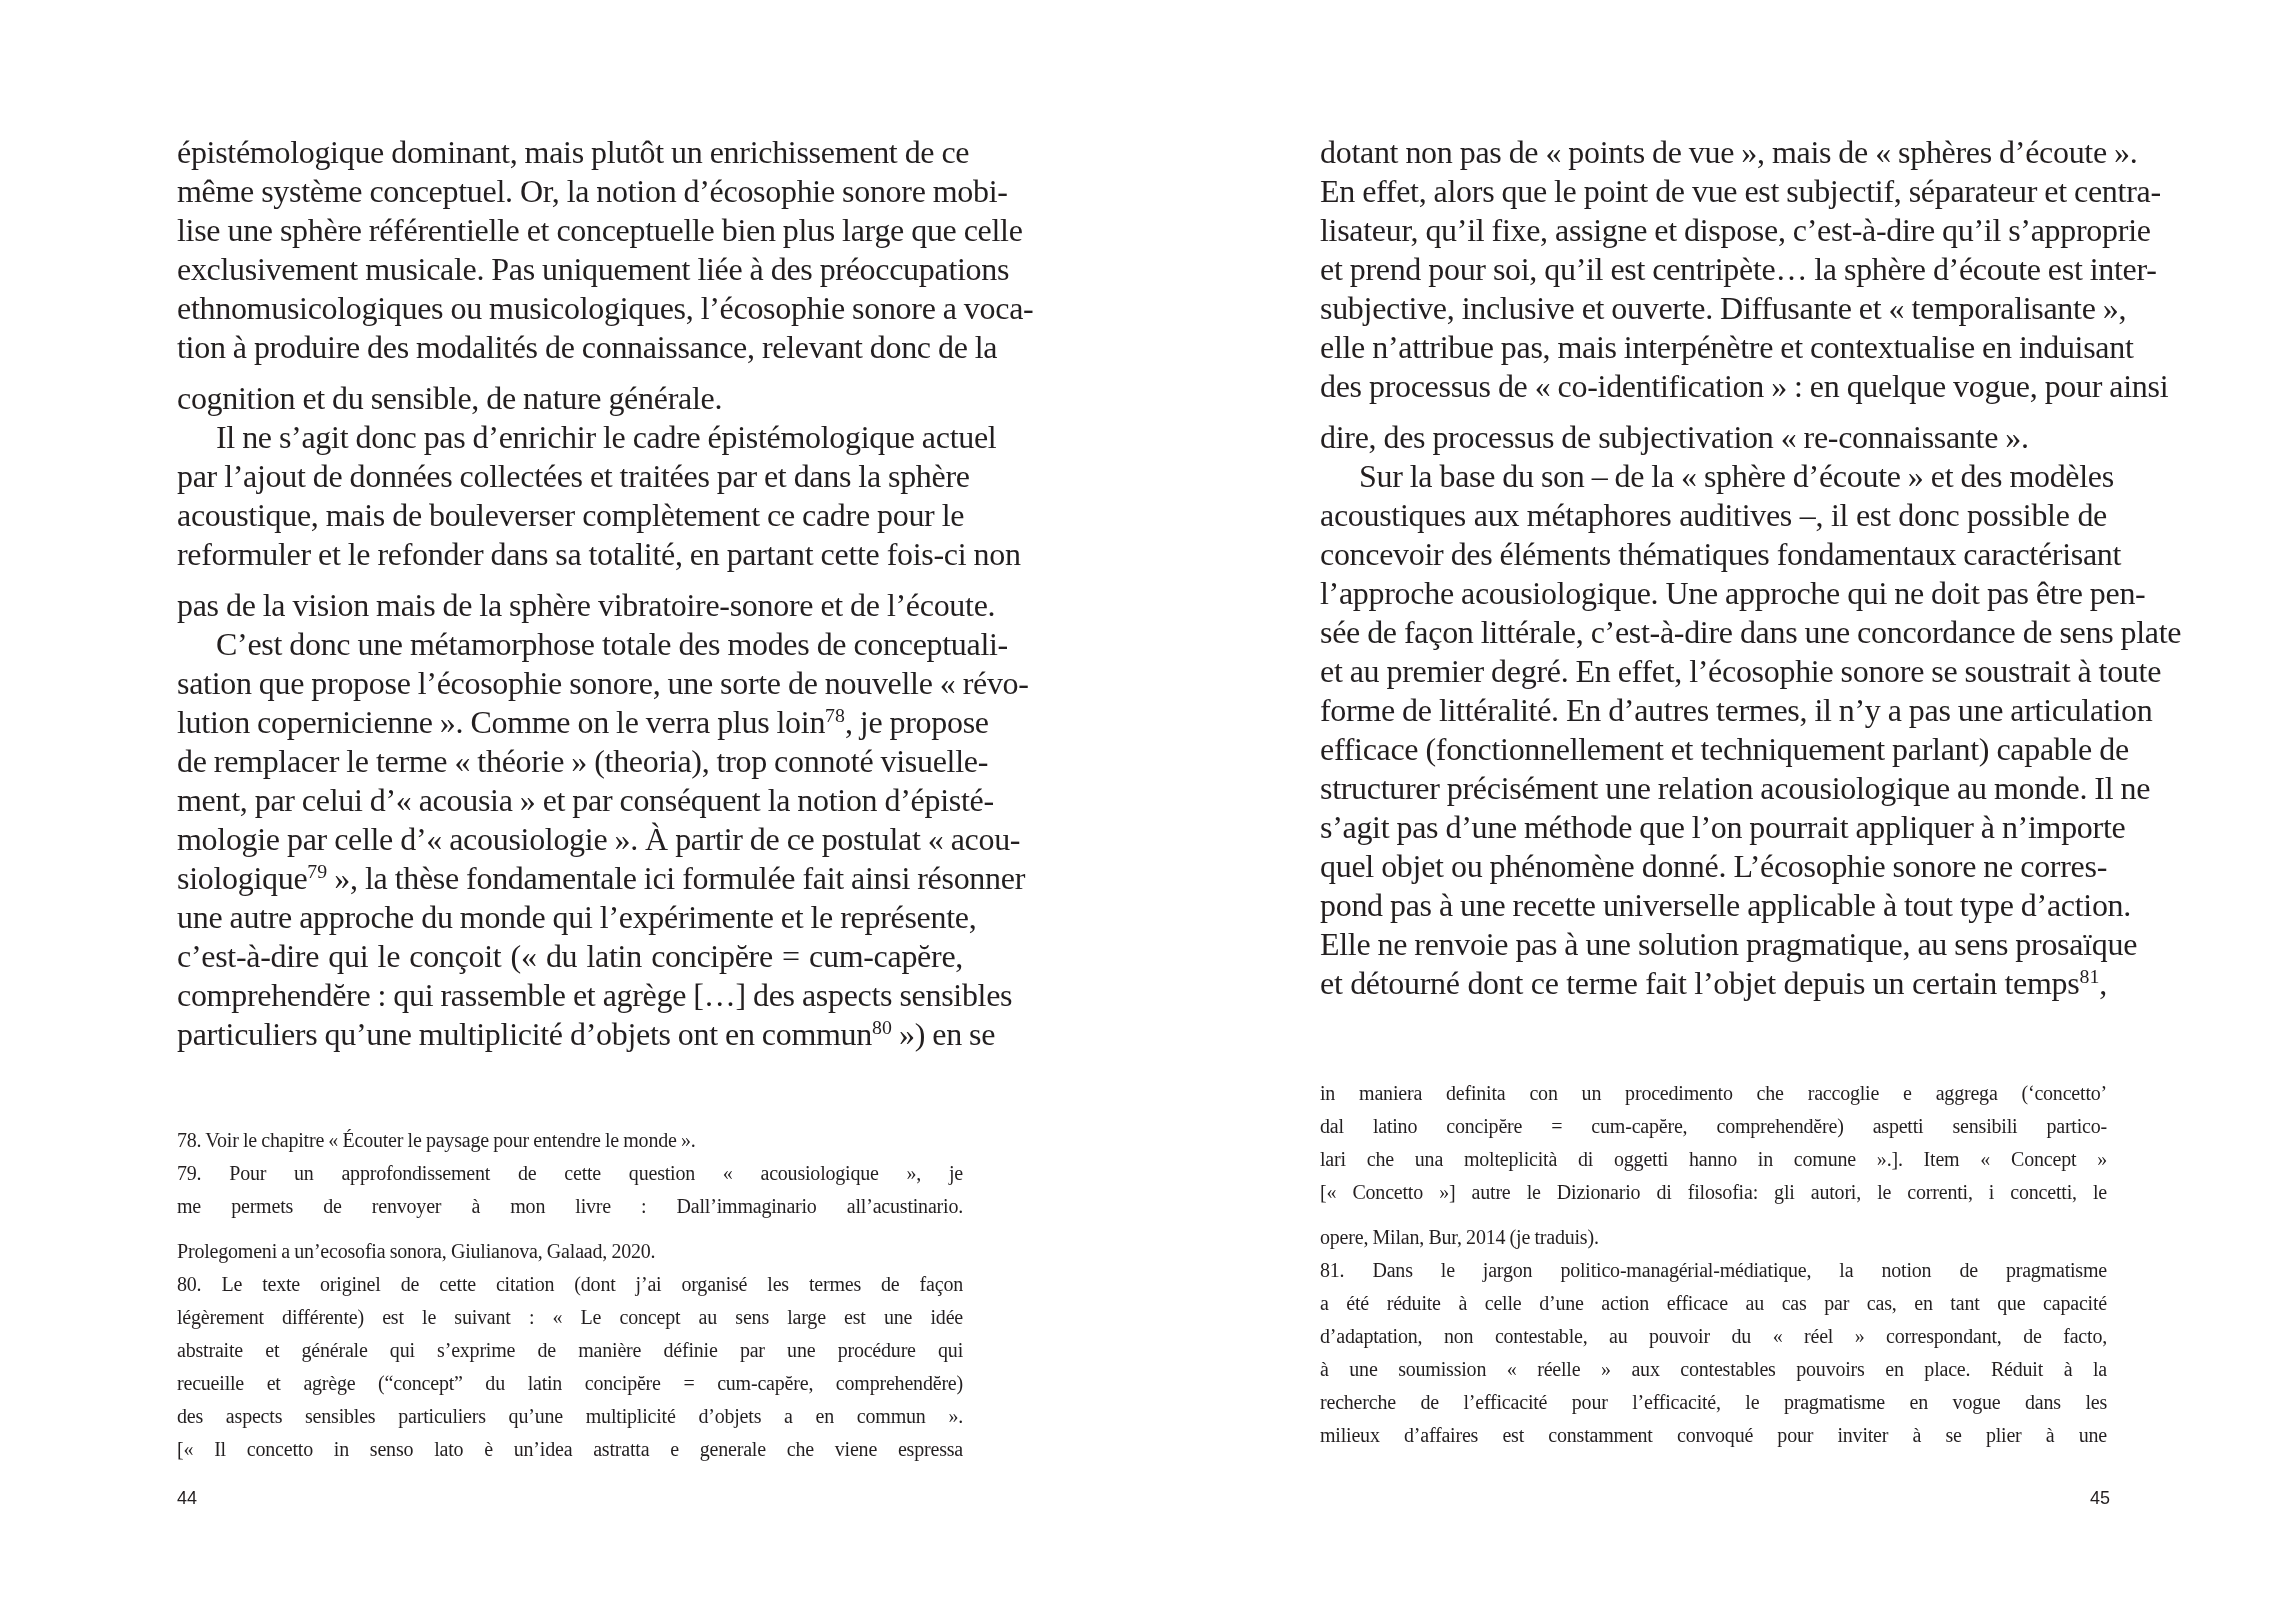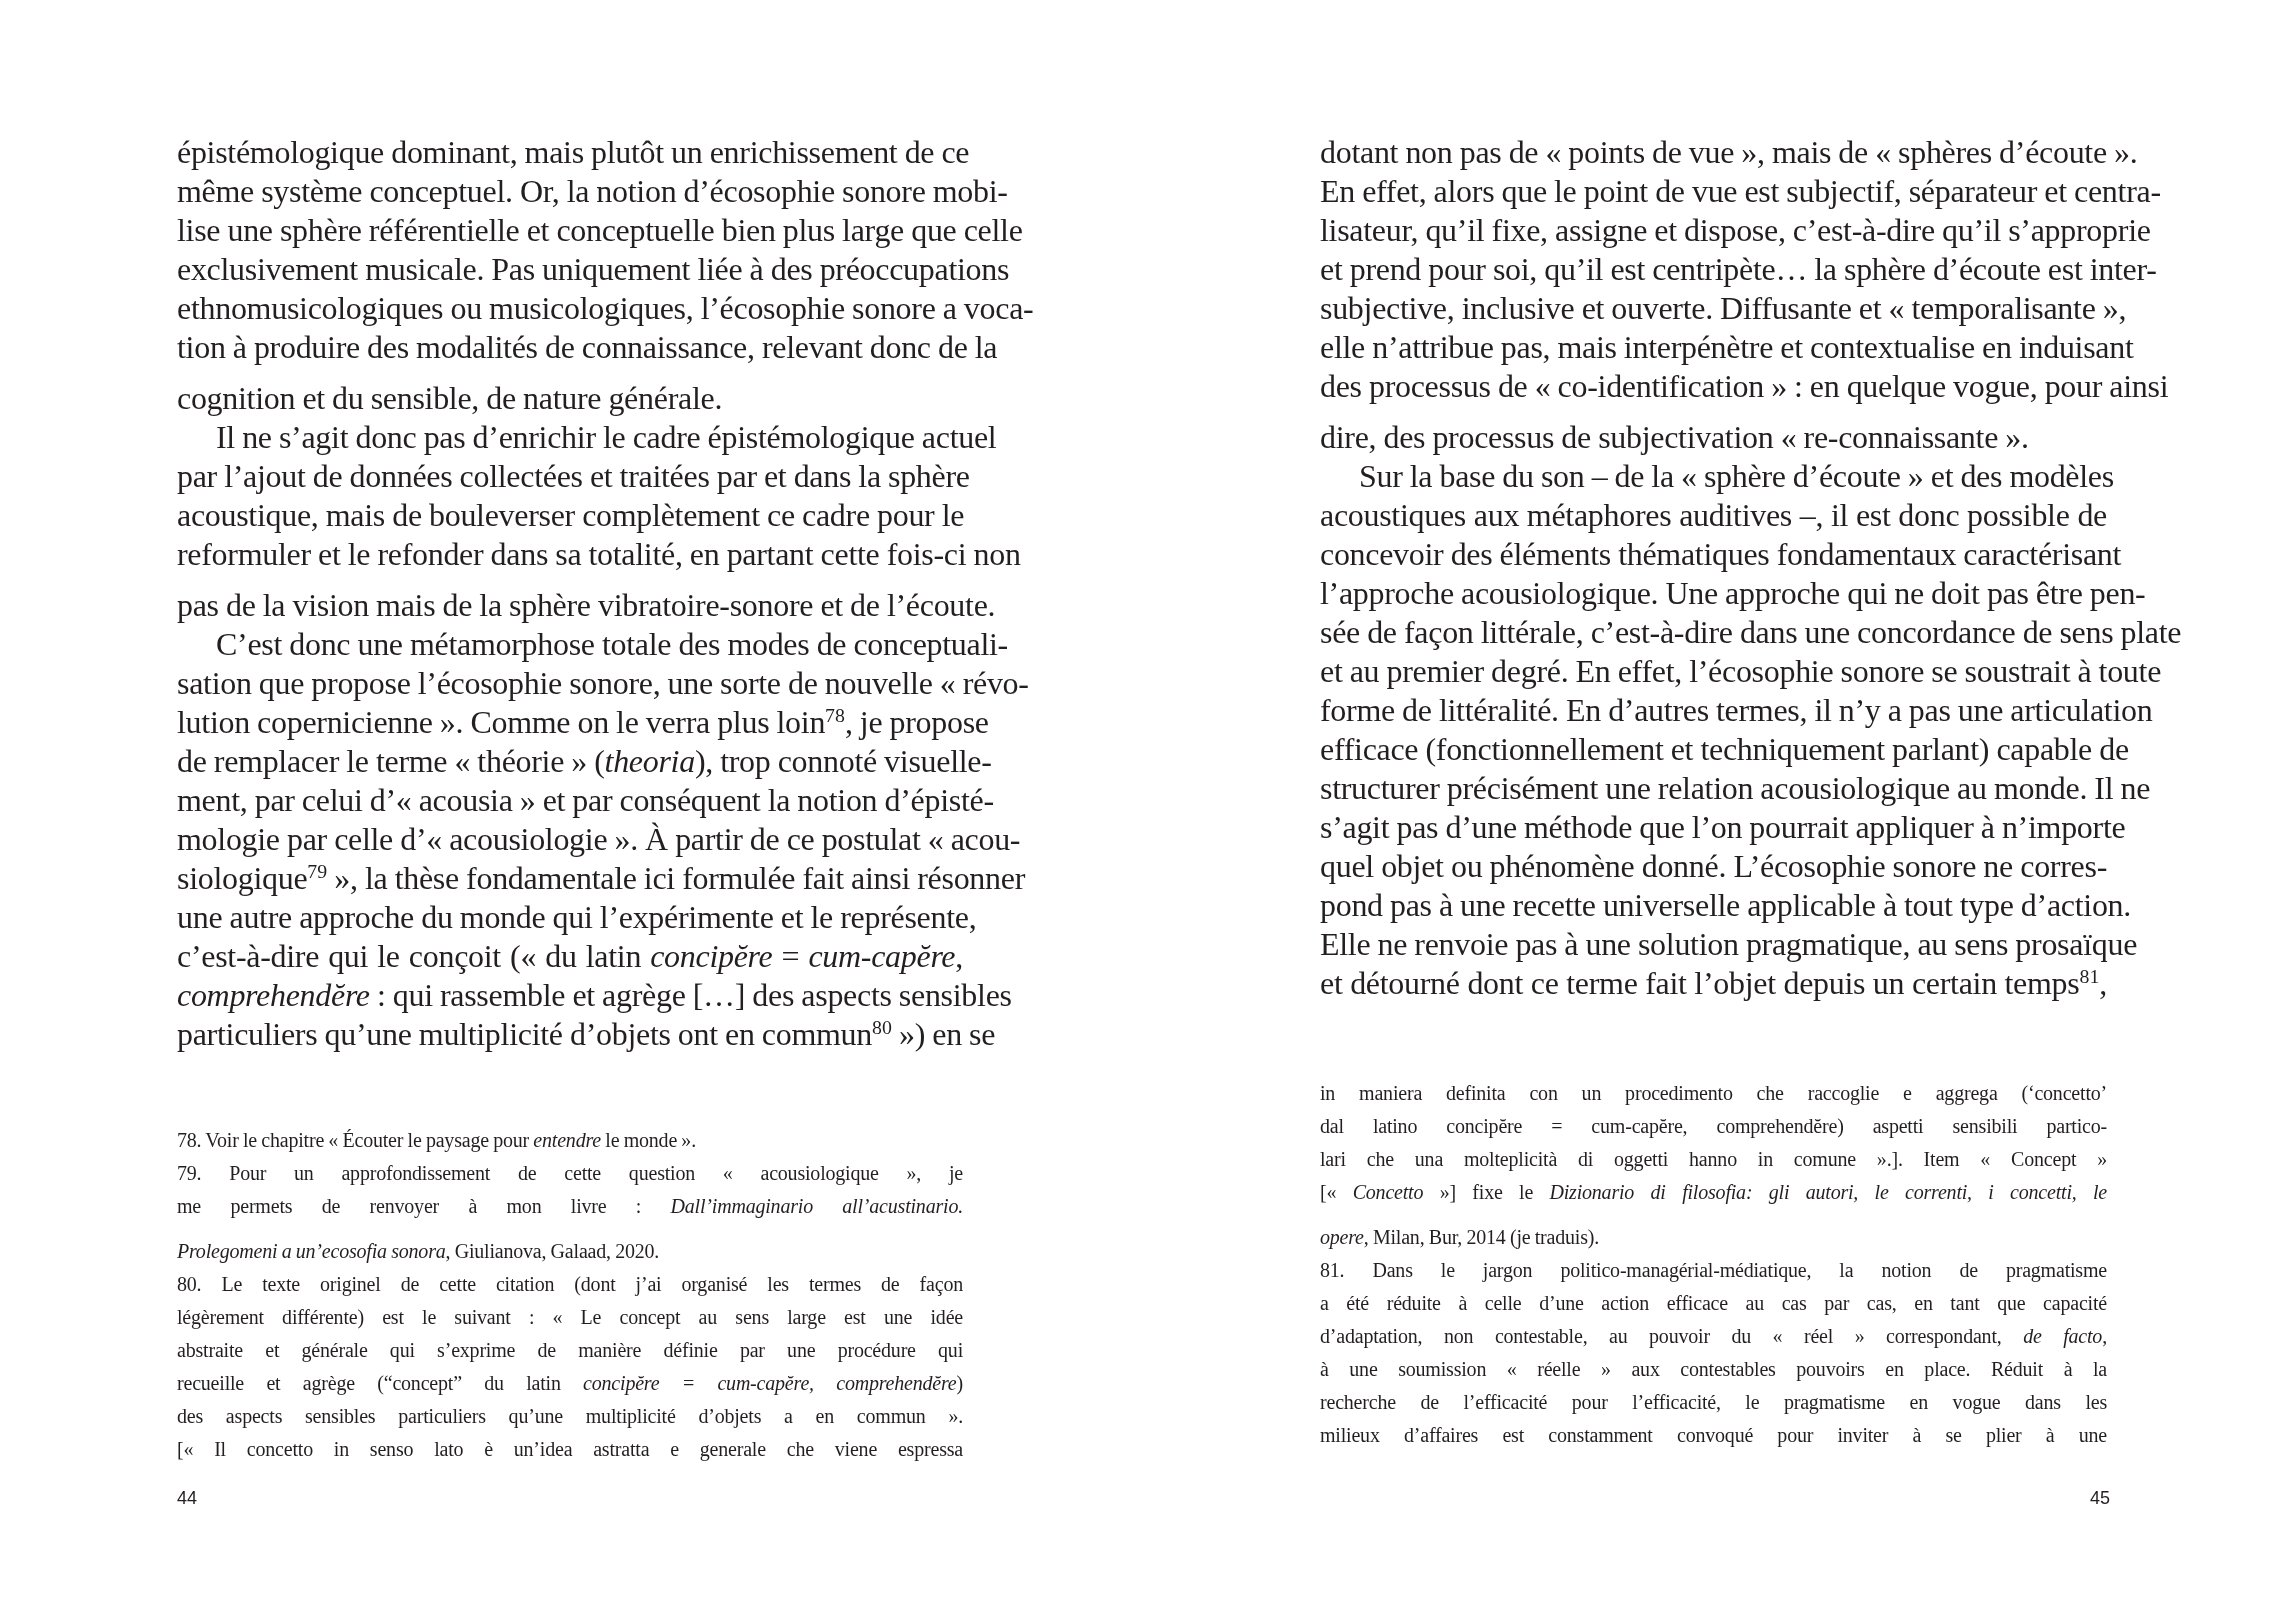--- a/index.html
+++ b/index.html
@@ -11,21 +11,21 @@
   .body-col { font-size: 32px; line-height: 39px; letter-spacing: -0.3px; word-spacing: -0.5px; }
   .notes-col { font-size: 20px; line-height: 33px; letter-spacing: -0.2px; word-spacing: -0.5px; }
   .left .body-col { left: 177px; top: 133px; width: 786px; }
   .right .body-col { left: 177px; top: 133px; width: 787px; }
   .left .notes-col { left: 177px; top: 1112px; width: 786px; }
   .right .notes-col { left: 177px; top: 1077px; width: 787px; }
   .line { display: block; white-space: nowrap; text-align: justify; text-align-last: justify; height: 39px; overflow: visible; }
   .notes-col .line { height: 33px; }
   .line.last { text-align-last: left; margin-top: 12px; }
   .line.indent { padding-left: 39px; }
-  .it { font-style: italic; }
+  .it { }
   .sup { font-size: 0.62em; vertical-align: 0.55em; line-height: 0; letter-spacing: 0; }
   .folio { position: absolute; top: 1488px; font-family: Liberation Sans, sans-serif; font-size: 18px; color: #231f20; }
   .left .folio { left: 177px; }
   .right .folio { left: 947px; }
 </style>
 </head>
 <body>
 
 <div class="page left">
   <div class="col body-col">
@@ -90,21 +90,21 @@
       <div class="line"><span>s’agit pas d’une méthode que l’on pourrait appliquer à n’importe</span></div>
       <div class="line"><span>quel objet ou phénomène donné. L’écosophie sonore ne corres-</span></div>
       <div class="line"><span>pond pas à une recette universelle applicable à tout type d’action.</span></div>
       <div class="line"><span>Elle ne renvoie pas à une solution pragmatique, au sens prosaïque</span></div>
       <div class="line"><span>et détourné dont ce terme fait l’objet depuis un certain temps</span><span class="sup">81</span><span>,</span></div>
     </div>
   <div class="col notes-col">
       <div class="line"><span>in maniera definita con un procedimento che raccoglie e aggrega (‘concetto’</span></div>
       <div class="line"><span>dal latino concipĕre = cum-capĕre, comprehendĕre) aspetti sensibili partico-</span></div>
       <div class="line"><span>lari che una molteplicità di oggetti hanno in comune ».]. Item « Concept »</span></div>
-      <div class="line"><span>[« </span><span class="it">Concetto</span><span> »] fixe le </span><span class="it">Dizionario di filosofia: gli autori, le correnti, i concetti, le</span></div>
+      <div class="line"><span>[« </span><span class="it">Concetto</span><span> »] autre le </span><span class="it">Dizionario di filosofia: gli autori, le correnti, i concetti, le</span></div>
       <div class="line last"><span class="it">opere</span><span>, Milan, Bur, 2014 (je traduis).</span></div>
       <div class="line"><span>81. Dans le jargon politico-managérial-médiatique, la notion de pragmatisme</span></div>
       <div class="line"><span>a été réduite à celle d’une action efficace au cas par cas, en tant que capacité</span></div>
       <div class="line"><span>d’adaptation, non contestable, au pouvoir du « réel » correspondant, </span><span class="it">de facto</span><span>,</span></div>
       <div class="line"><span>à une soumission « réelle » aux contestables pouvoirs en place. Réduit à la</span></div>
       <div class="line"><span>recherche de l’efficacité pour l’efficacité, le pragmatisme en vogue dans les</span></div>
       <div class="line"><span>milieux d’affaires est constamment convoqué pour inviter à se plier à une</span></div>
     </div>
   <div class="folio">45</div>
 </div>

